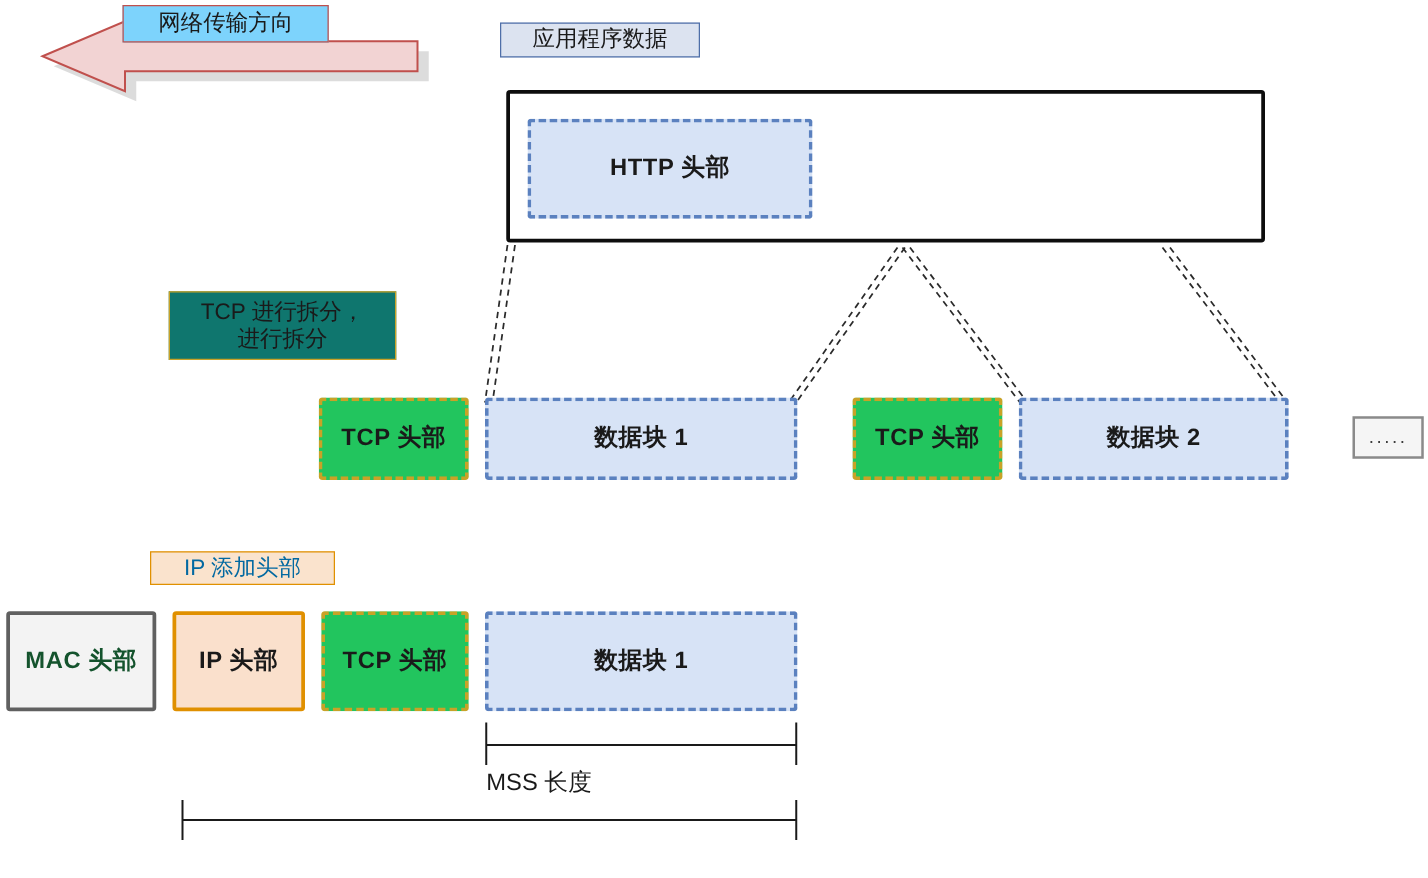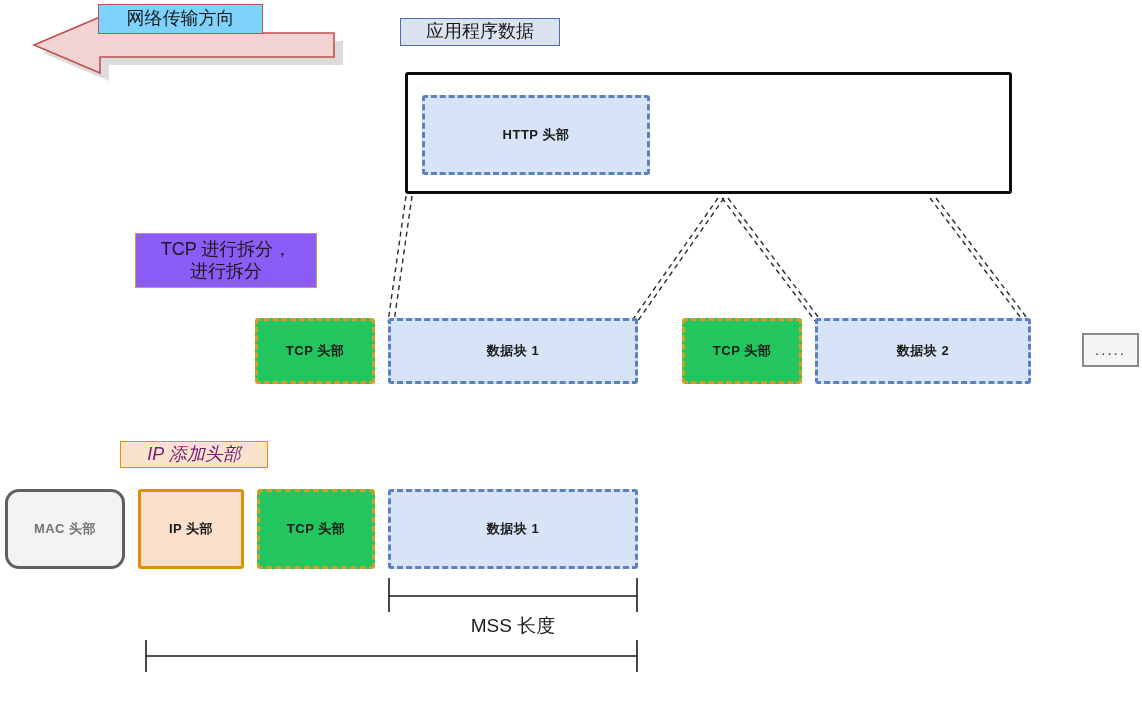--- a/index.html
+++ b/index.html
@@ -21,41 +21,41 @@
   }
   .abs { position: absolute; box-sizing: border-box; }
 
   
   .box {
     display: flex;
     align-items: center;
     justify-content: center;
     text-align: center;
     font-weight: bold;
-    font-size: 13px;
+    font-size: 19px;
     letter-spacing: 0.5px;
     line-height: 1.25;
   }
 
   
   .caption {
     display: flex;
     align-items: center;
     justify-content: center;
     text-align: center;
     font-size: 18px;
     line-height: 1.22;
     font-weight: normal;
     border-width: 1px;
     border-style: solid;
   }
   .caption-blue  { background: #dce3f0; border-color: #4f6fa8; color: #1a1a1a; }
   .caption-red   { background: #7dd3fc; border-color: #c0504d; color: #1a1a1a; }
-  .caption-yellow{ background: #8b5cf6; border-color: #c9a227; color: #1a1a1a; }
-  .caption-orange{ background: #fae3cd; border-color: #e09000; color: #701a75; font-style: italic; }
+  .caption-yellow{ background: #0f766e; border-color: #c9a227; color: #1a1a1a; }
+  .caption-orange{ background: #fae3cd; border-color: #e09000; color: #0369a1; }
 
   
   .pkt-app-outer {
     background: #ffffff;
     border: 3px solid #0d0d0d;
     border-radius: 3px;
   }
   .pkt-blue {
     background: #d7e3f6;
     border: 3px dashed #5b81bf;
@@ -68,22 +68,22 @@
   }
   .pkt-orange-solid {
     background: #fae0cc;
     border: 3px solid #e09000;
     border-radius: 3px;
     text-align: right;
   }
   .pkt-gray-solid {
     background: #f3f3f3;
     border: 3px solid #606060;
-    border-radius: 14px;
-    color: #737373;
+    border-radius: 3px;
+    color: #14532d;
   }
   .pkt-dots {
     background: #f5f5f5;
     border: 2px solid #8a8a8a;
     color: #3b3b3b;
     font-size: 15px;
     letter-spacing: 2px;
     font-weight: normal;
   }
 
@@ -95,21 +95,20 @@
     height: 702px;
     pointer-events: none;
   }
   svg.overlay * { vector-effect: non-scaling-stroke; }
 
   
   .dim-label {
     font-size: 19px;
     color: #1a1a1a;
     white-space: nowrap;
-    text-align: center;
   }
 </style>
 </head>
 <body>
 
 <div id="canvas">
 
   <svg class="overlay">
 
     <polygon points="38,48 104,20 104,36 338,36 338,60 104,60 104,76" fill="#bfbfbf" opacity="0.55" transform="translate(5,5)"></polygon>

